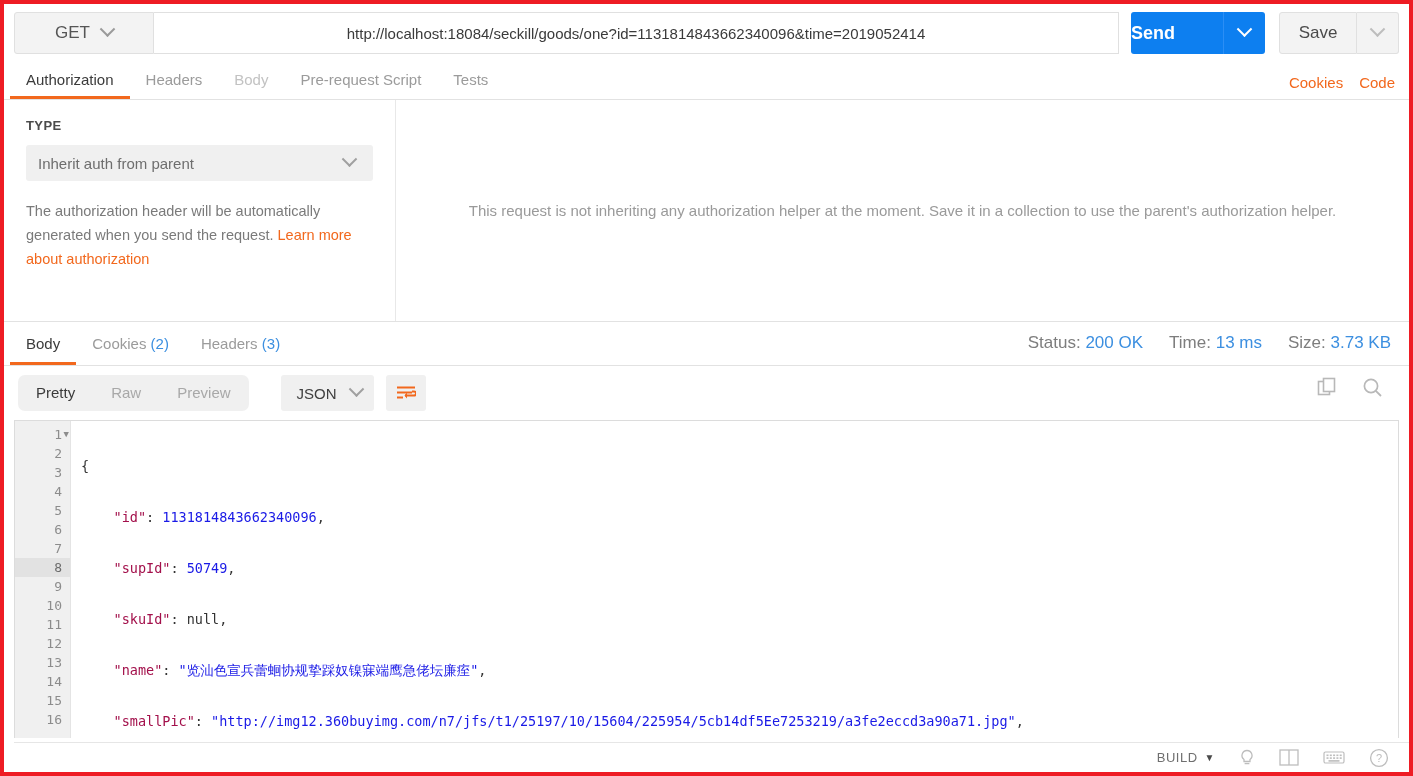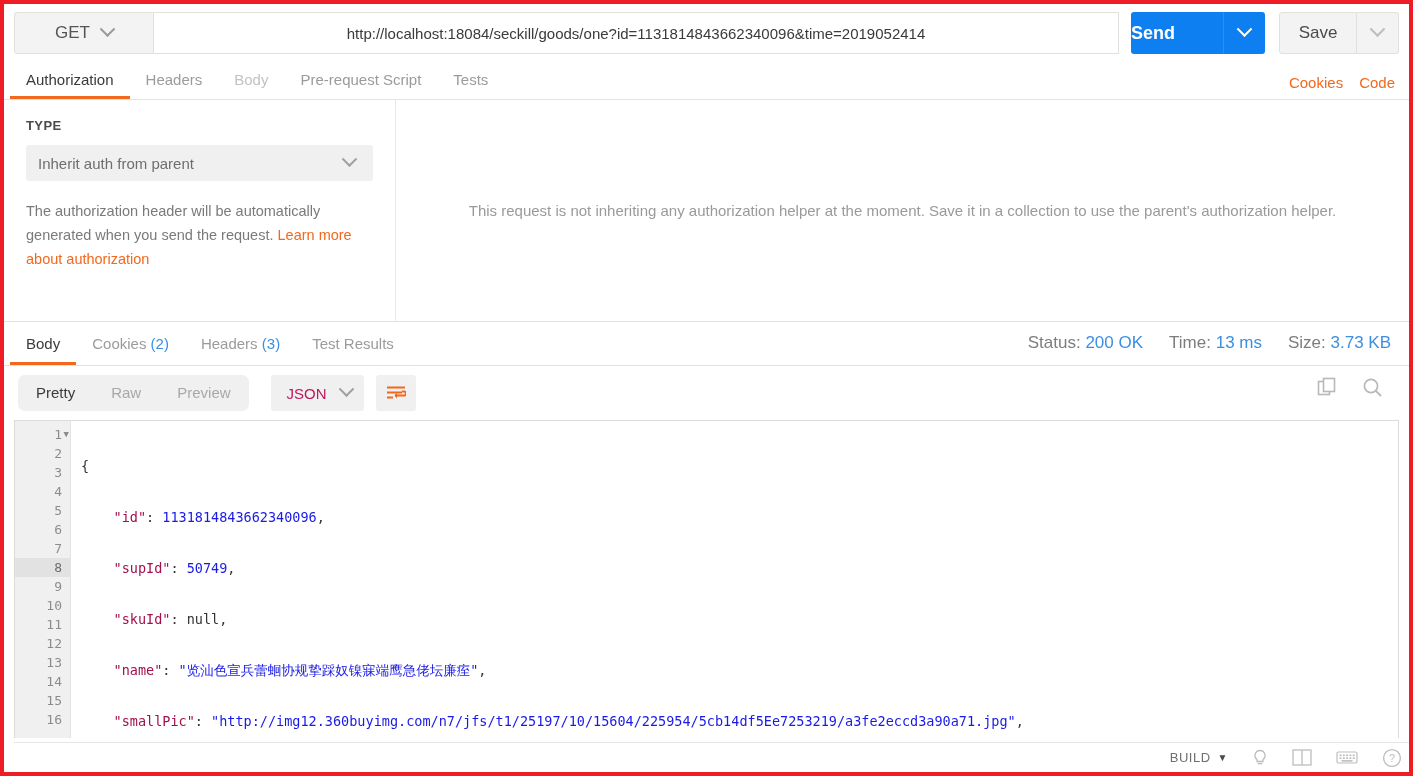--- a/index.html
+++ b/index.html
@@ -206,25 +206,25 @@
     border-radius: 7px;
     height: 36px;
     align-items: center;
   }
   .seg div {
     padding: 0 18px; font-size: 15px; color: #a8a8a8;
     line-height: 36px;
   }
   .seg div.on { color: #3b3b3b; }
   .fmt-select {
-    margin-left: 22px;
+    margin-left: 32px;
     background: #f0f0f0; border-radius: 3px;
     height: 36px; display: flex; align-items: center;
     padding: 0 12px 0 16px; gap: 14px;
-    font-size: 15px; color: #be185d;
+    font-size: 15px; color: #404040;
   }
   .fmt-select .chev { border-color: #a0a0a0; }
   .wrap-btn {
     margin-left: 12px;
     width: 40px; height: 36px;
     background: #f0f0f0; border-radius: 3px;
     display: flex; align-items: center; justify-content: center;
   }
   .tb-right {
     position: absolute; right: 24px; top: 10px;
@@ -278,21 +278,21 @@
   .p { color: #333; }
 
   
   .bottom {
     position: absolute;
     left: 10px; right: 0; bottom: 0;
     height: 30px;
     background: #fff;
     border-top: 1px solid #e6e6e6;
     display: flex; align-items: center; justify-content: flex-end;
-    padding-right: 7px;
+    padding-right: 20px;
     gap: 24px;
   }
   .build {
     font-size: 13px; color: #6f6f6f; letter-spacing: .5px;
     display: flex; align-items: center; gap: 7px;
   }
   .tri { font-size: 10px; color: #4a4a4a; }
   .bicon { color: #b4b4b4; display: flex; align-items: center; }
 </style>
 </head>
@@ -351,21 +351,20 @@
     </div>
     <div class="auth-right">
       <div class="auth-msg">This request is not inheriting any authorization helper at the moment. Save it in a collection to use the parent's authorization helper.</div>
     </div>
   </div>
 
   <div class="resp-tabs">
     <div class="tab active"><span>Body</span></div>
     <div class="tab"><span>Cookies</span> <span class="count">(2)</span></div>
     <div class="tab"><span>Headers</span> <span class="count">(3)</span></div>
-    <div class="tab"><span>Test Results</span></div>
     <div class="meta">
       <span><span>Status:</span> <b>200 OK</b></span>
       <span><span>Time:</span> <b>13 ms</b></span>
       <span><span>Size:</span> <b>3.73 KB</b></span>
     </div>
   </div>
 
   <div class="resp-toolbar">
     <div class="seg">
       <div class="on">Pretty</div>

